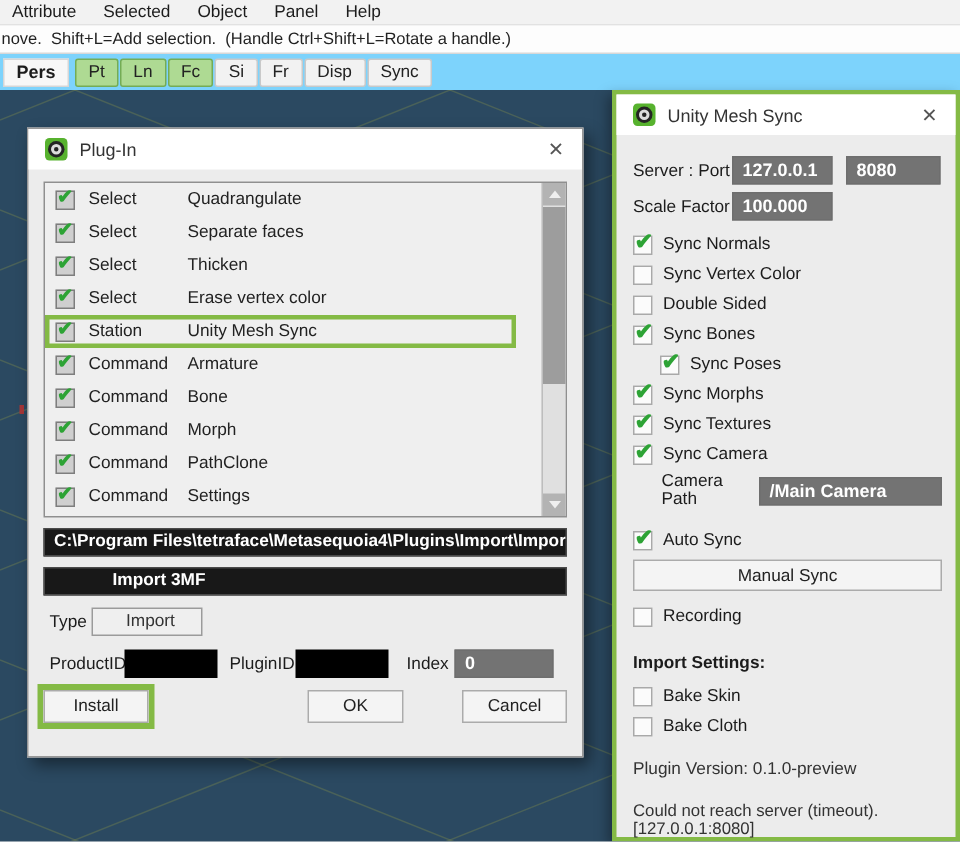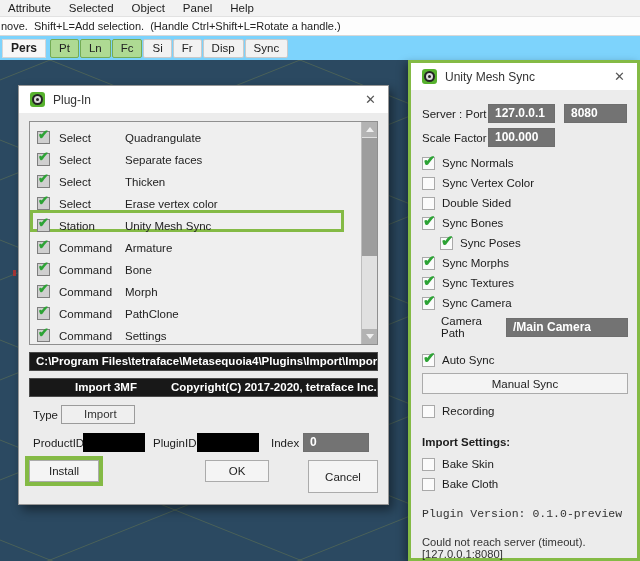--- a/index.html
+++ b/index.html
@@ -32,21 +32,21 @@
   .close-x { margin-left:auto; font-size:13px; color:#555; padding:0 12px; cursor:default; }
   .dfield { background:#737373; color:#fff; font-weight:bold; font-size:12px; border:1px solid #6e6e6e; height:19px; line-height:17px; padding:0 6px; overflow:hidden; white-space:nowrap; }
   .btn { background:#f4f4f4; border:1px solid #ababab; font-size:11.5px; color:#222; text-align:center; }
   .cb { width:13px; height:13px; border:1px solid #a9a9a9; background:#fbfbfb; position:relative; flex:none; margin-right:7px; }
   .cb.on::after { content:"\2714"; position:absolute; left:0; top:-6px; font-size:15px; font-weight:bold; color:#2da335; }
 
   
   .plugin-dialog { position:absolute; left:18px; top:85px; width:371px; height:420px; background:#ececec; border:1px solid #979797; box-shadow:4px 5px 10px rgba(0,0,0,.45); }
   .pd-body { padding:8px 10px 0; }
   .plist { position:relative; height:224px; background:#efefef; border:1px solid #8f8f8f; overflow:hidden; }
-  .prow { height:22px; display:flex; align-items:flex-end; padding-left:7px; font-size:11.5px; color:#222; margin-right:33px; }
+  .prow { height:22px; display:flex; align-items:center; padding-left:7px; font-size:11.5px; color:#222; margin-right:33px; }
   .prow.hl { box-shadow:inset 0 0 0 3px #84ba45; }
   .licon { width:13px; height:13px; background:#cfcfcf; border:1px solid #7e7e7e; position:relative; flex:none; }
   .licon::after { content:"\2714"; position:absolute; left:0; top:-5px; font-size:13px; font-weight:bold; color:#2da335; }
   .ptype { width:52px; margin-left:9px; }
   .pname { margin-left:14px; white-space:nowrap; }
   .pscroll { position:absolute; right:0; top:0; bottom:0; width:16px; background:#e0e0e0; border-left:1px solid #bdbdbd; }
   .sarrow { position:absolute; left:0; width:16px; height:15px; background:#b3b3b3; }
   .sarrow.up { top:0; } .sarrow.down { bottom:0; }
   .sarrow::after { content:""; position:absolute; left:4px; border-left:4px solid transparent; border-right:4px solid transparent; }
   .sarrow.up::after { top:5px; border-bottom:5px solid #efefef; }
@@ -61,39 +61,39 @@
   .ids-row { display:flex; align-items:center; margin-top:9px; font-size:11.5px; }
   .ids-row .lbl1 { width:54px; padding-left:4px; }
   .blackbox { width:62px; height:19px; background:#000; flex:none; }
   .ids-row .lbl2 { width:44px; margin-left:8px; }
   .ids-row .lbl3 { width:30px; margin-left:12px; }
   .idx { width:66px; margin-left:2px; }
   .btnrow { position:relative; height:34px; margin-top:6px; }
   .install-wrap { position:absolute; left:-4px; top:-2px; border:4px solid #84ba45; }
   .install-btn { width:70px; height:22px; display:block; }
   .ok-btn { position:absolute; left:176px; top:2px; width:64px; height:22px; }
-  .cancel-btn { position:absolute; left:279px; top:2px; width:70px; height:33px; }
+  .cancel-btn { position:absolute; left:279px; top:2px; width:70px; height:22px; }
 
   
   .sync-panel { position:absolute; left:408px; top:60px; width:232px; height:501px; border:3px solid #84ba45; background:#ececec; box-shadow:-3px 3px 8px rgba(0,0,0,.35); }
   .sp-body { padding:6px 9px 0 11px; font-size:11.5px; }
   .sp-row { display:flex; align-items:center; margin-bottom:5px; }
   .sp-row .flbl { width:66px; flex:none; }
   .f-serv { width:67px; flex:none; }
   .f-port { width:63px; flex:none; margin-left:9px; }
   .opt-row { display:flex; align-items:center; height:20px; }
   .opt-row.indent { padding-left:18px; }
   .campath-row { display:flex; align-items:center; margin-top:2px; }
   .campath-row .flbl { width:66px; flex:none; padding-left:19px; box-sizing:content-box; width:65px; }
   .f-cam { flex:1; }
   .autosync-row { margin-top:11px; }
   .wide-btn { width:100%; height:21px; margin-top:3px; display:block; }
   .rec-row { margin-top:7px; }
   .imp-head { font-weight:bold; margin-top:15px; margin-bottom:6px; }
-  .version-text { margin-top:13px; color:#333;font-family:Liberation Mono, monospace; }
+  .version-text { margin-top:13px; color:#333; }
   .status-text { margin-top:16px; color:#333; font-size:11.2px; }
 </style>
 </head>
 <body>
 
 <div class="screen">
 
   <div class="menubar">
 
       <span class="menu-item">Attribute</span>
@@ -226,21 +226,20 @@
 
         <div class="pscroll">
           <div class="sarrow up"></div>
           <div class="sthumb"></div>
           <div class="sarrow down"></div>
         </div>
       </div>
       <div class="darkbar">C:\Program Files\tetraface\Metasequoia4\Plugins\Import\Import3MF.dll</div>
       <div class="darkbar infobar">
         <span class="iname">Import 3MF</span>
-        <span>Copyright(C) 2017-2020, tetraface Inc.</span>
       </div>
       <div class="type-row">
         <span class="lbl">Type</span>
         <span class="type-field">Import</span>
       </div>
       <div class="ids-row">
         <span class="lbl1">ProductID</span>
         <span class="blackbox"></span>
         <span class="lbl2">PluginID</span>
         <span class="blackbox"></span>

